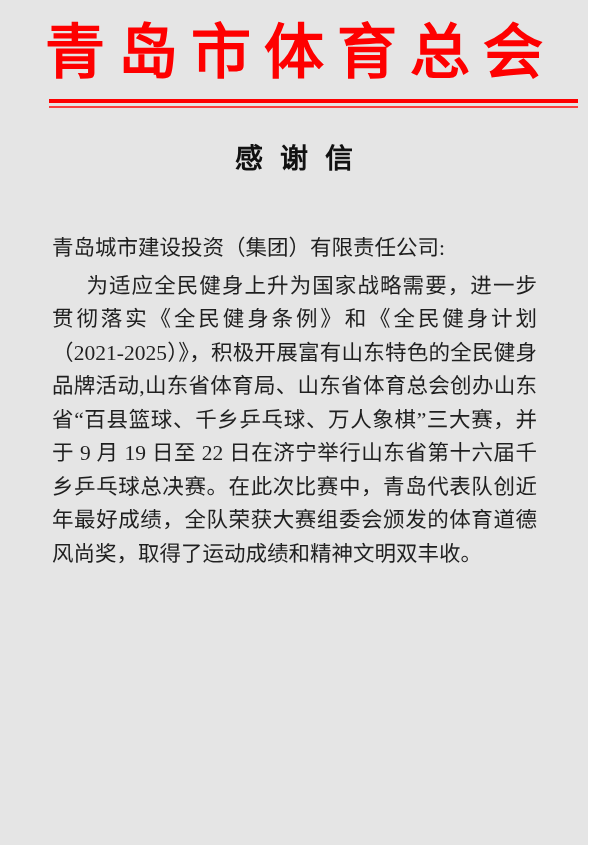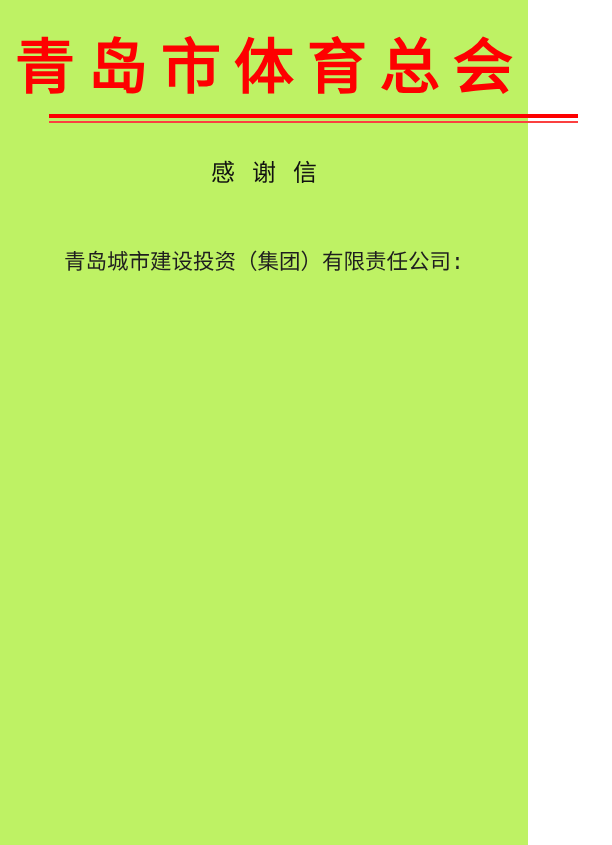--- a/index.html
+++ b/index.html
@@ -7,70 +7,71 @@
     --accent-thin:#fb4040;
     --ink:#1f1f1f;
   }
   html,body{margin:0;padding:0;background:#ffffff;}
   body{
     width:612px;height:845px;overflow:hidden;
     font-family:"Liberation Serif","DejaVu Serif",serif;
     color:var(--ink);
   }
   .page{
-    position:relative;width:528px;height:845px;background:#bef264;
-    box-sizing:border-box;padding-top:31px;
+    position:relative;width:588px;height:845px;background:#e5e5e5;
+    box-sizing:border-box;padding-top:16px;
   }
   
   .org-header{
     text-align:center;
     color:var(--accent);
     font-size:60px;
     font-weight:bold;
     line-height:74px;
     letter-spacing:13px;
     padding-left:13px; 
     white-space:nowrap;
   }
   .rule{margin:9px 0 0 49px;width:529px;}
   .rule-thick{height:4px;background:var(--accent);}
   .rule-thin{height:2px;background:var(--accent-thin);margin-top:3px;}
   
   .letter-title{
     margin:37px 0 0 0;
     text-align:center;
-    font-size:24px;
-    font-weight:normal;
+    font-size:28px;
+    font-weight:bold;
     letter-spacing:17px;
     padding-left:17px;
     line-height:27px;
     color:#111;
   }
   
   .letter-body{
     margin:60px 47px 0 48px;
     font-size:21.5px;
     line-height:33.5px;
     text-align:justify;
     text-justify:inter-character;
   }
-  .letter-body p{margin:16px;font-family:Liberation Mono, monospace;}
+  .letter-body p{margin:4px;}
   .para{text-indent:1.6em;}
 </style>
 </head>
 <body>
 
 <div class="page">
 
   <div class="org-header">青岛市体育总会</div>
 
   <div class="rule">
     <div class="rule-thick"></div>
     <div class="rule-thin"></div>
   </div>
 
   <h1 class="letter-title">感谢信</h1>
 
   <div class="letter-body">
     <p class="salutation">青岛城市建设投资（集团）有限责任公司:</p>
+    <p class="para">为适应全民健身上升为国家战略需要，进一步贯彻落实《全民健身条例》和《全民健身计划（2021-2025）》，积极开展富有山东特色的全民健身品牌活动,山东省体育局、山东省体育总会创办山东省“百县篮球、千乡乒乓球、万人象棋”三大赛，并于 9 月 19 日至 22 日在济宁举行山东省第十六届千乡乒乓球总决赛。在此次比赛中，青岛代表队创近年最好成绩，全队荣获大赛组委会颁发的体育道德风尚奖，取得了运动成绩和精神文明双丰收。</p>
   </div>
 
 </div>
 
 </body></html>

